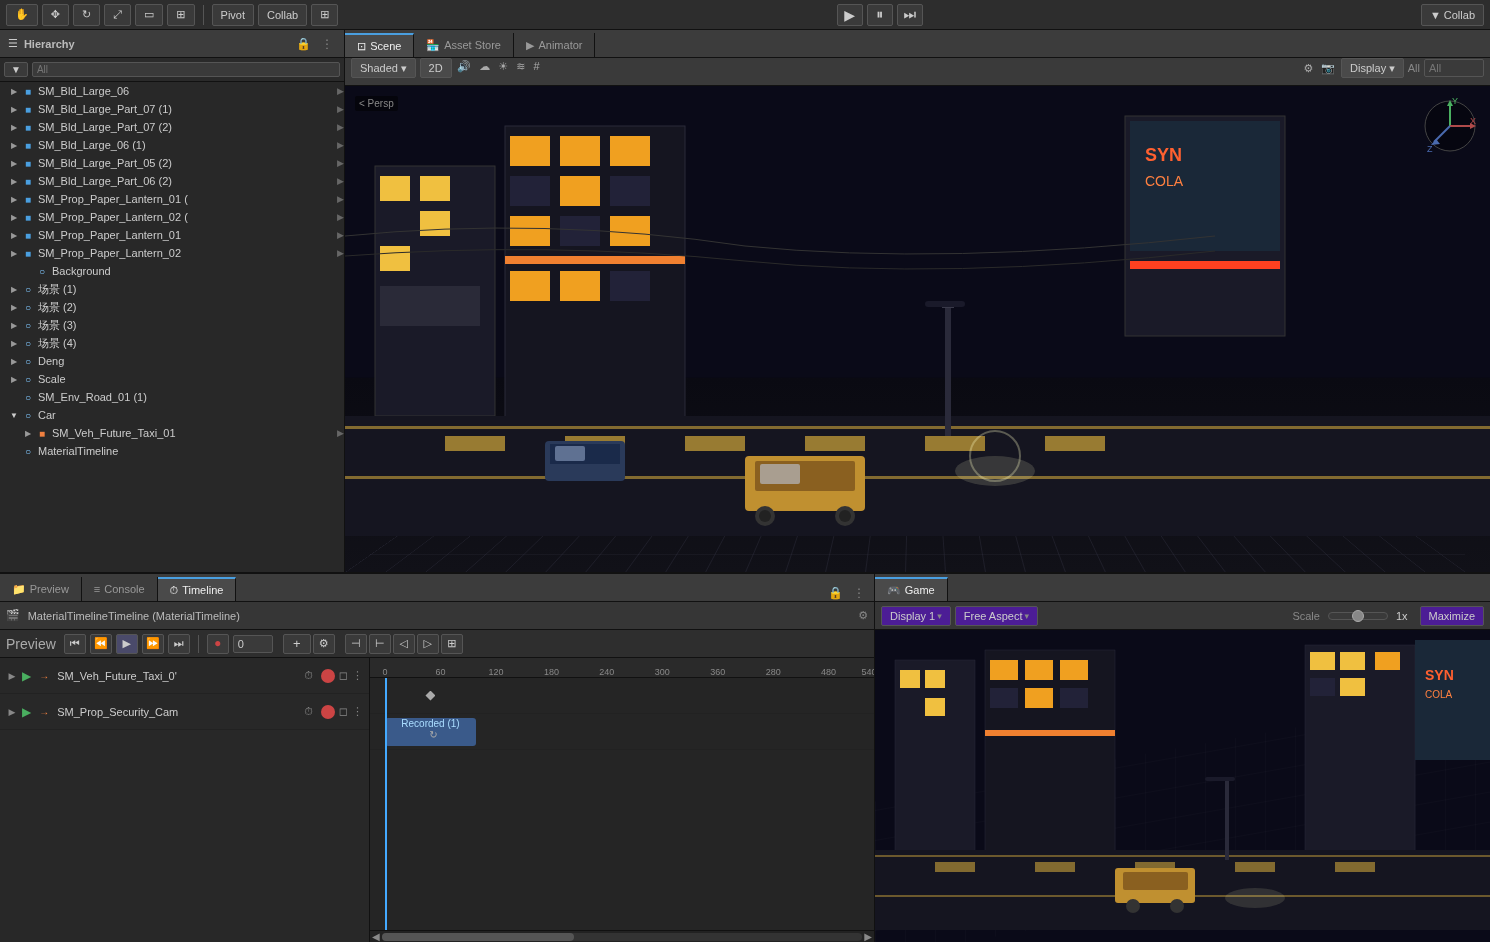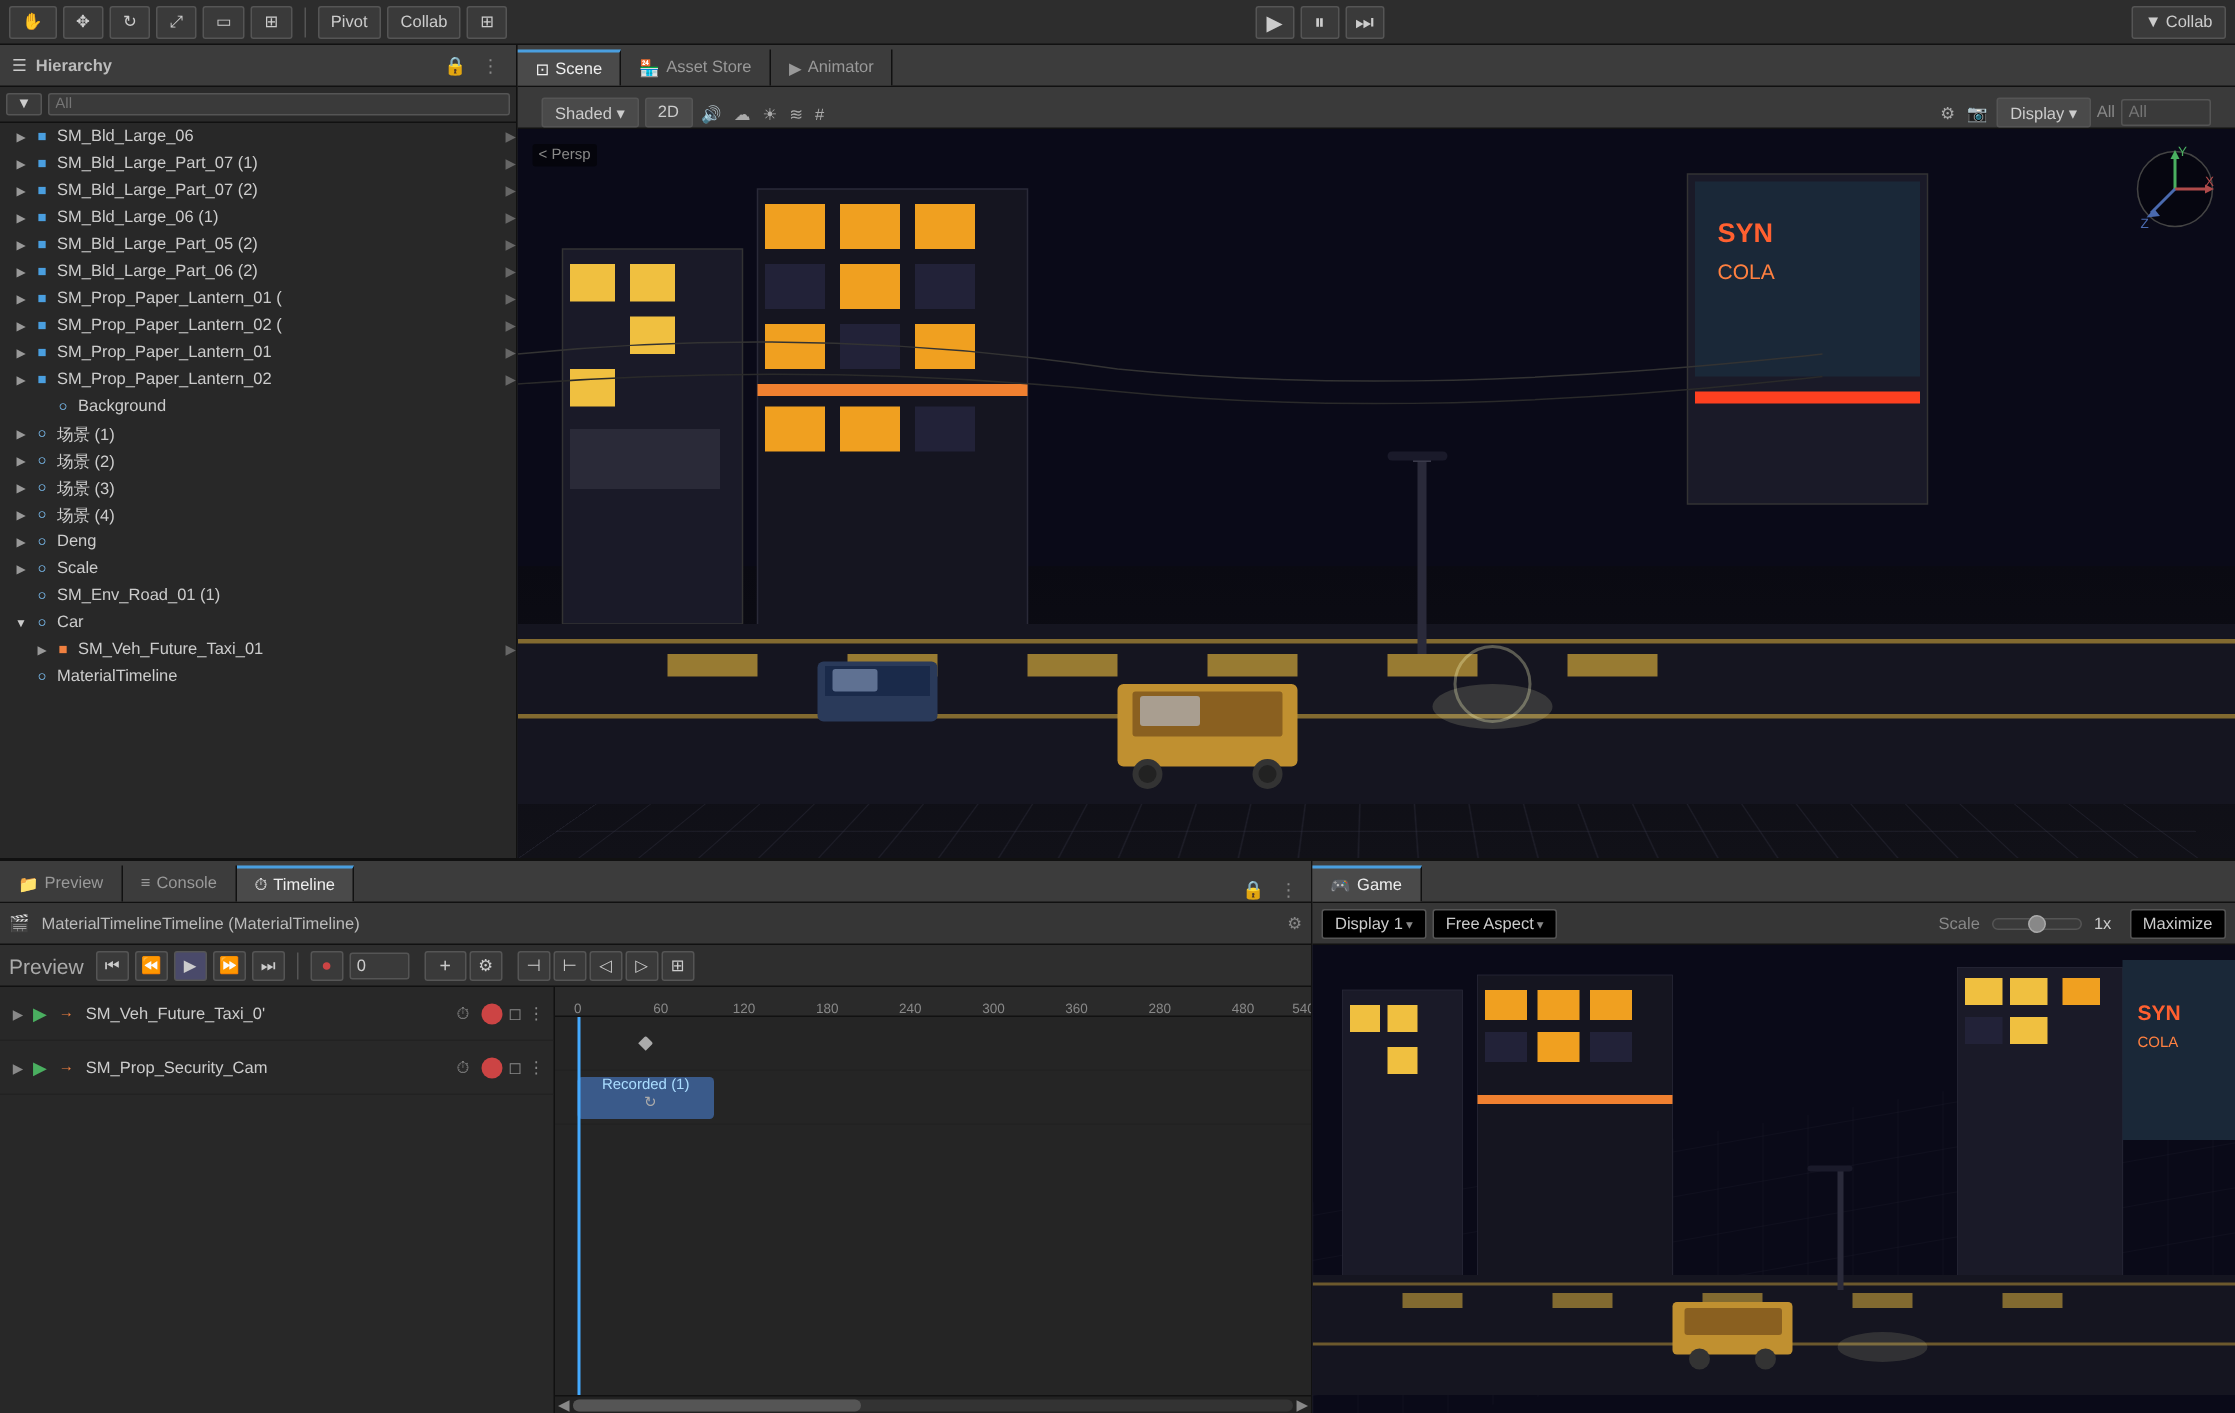--- a/index.html
+++ b/index.html
@@ -136,22 +136,22 @@
     .tab.active {
       background: #4a4a4a;
       color: #eee;
       border-top: 2px solid #4a9fe0;
     }
 
     .scene-toolbar {
       height: 28px;
       background: #3a3a3a;
       display: flex;
-      align-items: flex-end;
-      padding: 0 16px;
+      align-items: flex-start;
+      padding: 0 6px;
       gap: 4px;
       border-bottom: 1px solid #111;
       flex-shrink: 0;
     }
     .scene-toolbar-btn {
       background: #4a4a4a;
       border: 1px solid #555;
       color: #ccc;
       padding: 1px 8px;
       font-size: 11px;
@@ -374,21 +374,21 @@
       height: 28px;
       background: #363636;
       display: flex;
       align-items: center;
       padding: 0 6px;
       gap: 4px;
       border-bottom: 1px solid #111;
       flex-shrink: 0;
     }
     .game-toolbar-btn {
-      background: #000000;
+      background: #4c1d95;
       border: 1px solid #555;
       color: #ccc;
       padding: 1px 8px;
       font-size: 11px;
       cursor: pointer;
       border-radius: 2px;
       height: 20px;
       display: flex;
       align-items: center;
       gap: 2px;

